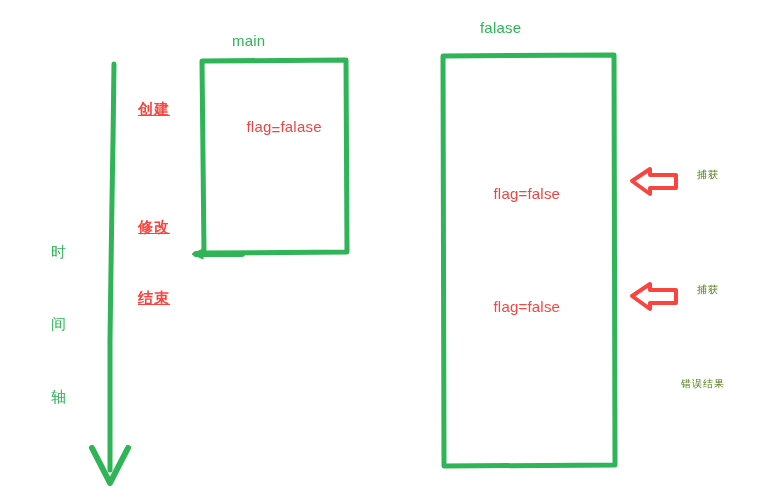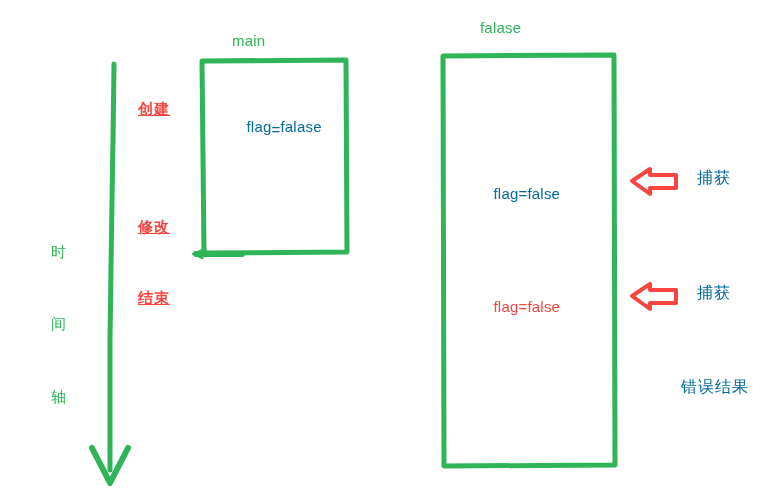--- a/index.html
+++ b/index.html
@@ -38,21 +38,21 @@
     letter-spacing: 0.2px;
   }
   #title-main   { left: 232px; top: 33px; }
   #title-lambda { left: 480px; top: 20px; }
 
   
   .val {
     font-size: 15px;
     letter-spacing: 0.2px;
   }
-  .val.green { color: #0369a1; }
+  .val.green { color: #ef4444; }
   .val.red   { color: #f9443f; }
 
   #val-main-create { left: 229px; top: 104px; }
   #val-main-create .eq { position: relative; top: 3px; }
   #val-main-modify { left: 229px; top: 217px; }
   #val-lambda-first  { left: 476px; top: 171px; }
   #val-lambda-second { left: 476px; top: 284px; }
 
   
   .stage {
@@ -73,22 +73,22 @@
     font-size: 15px;
     color: #2fb457;
     letter-spacing: 1px;
     line-height: 1.62;
     width: 20px;
     text-align: center;
   }
 
   
   .annot {
-    font-size: 16px;
-    color: #0369a1;
+    font-size: 10px;
+    color: #4d7c0f;
     letter-spacing: 1px;
   }
   #annot-capture-1 { left: 697px; top: 170px; }
   #annot-capture-2 { left: 697px; top: 285px; }
   #annot-wrong     { left: 681px; top: 341px; margin-top: 38px; }
 </style>
 </head>
 <body>
 
 <div id="canvas">

